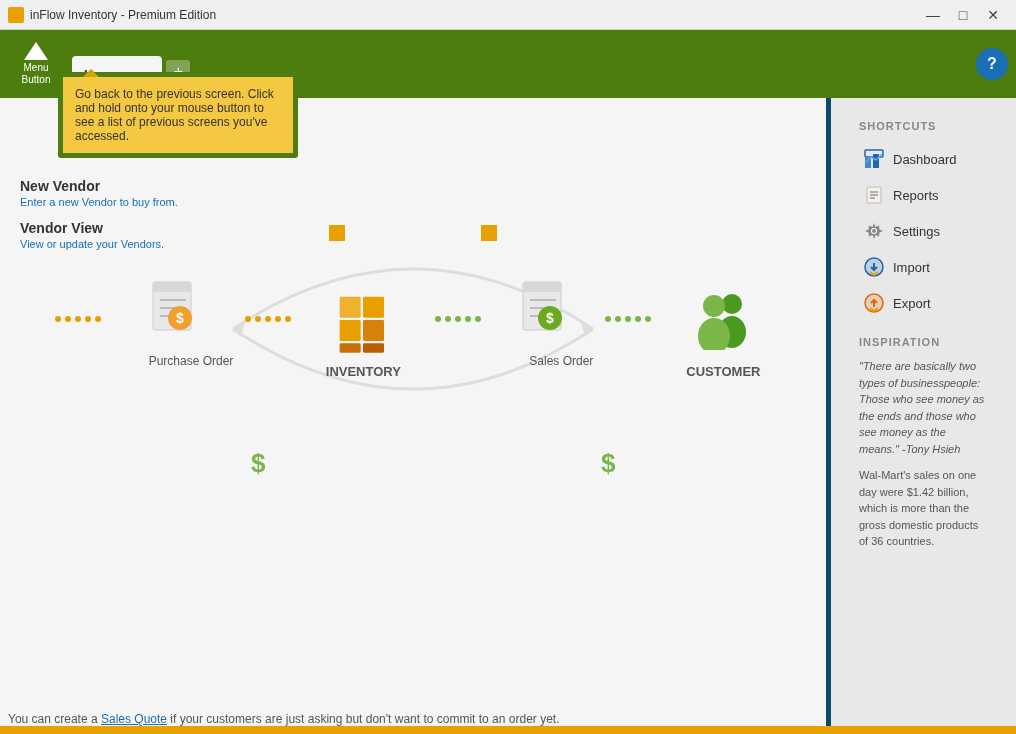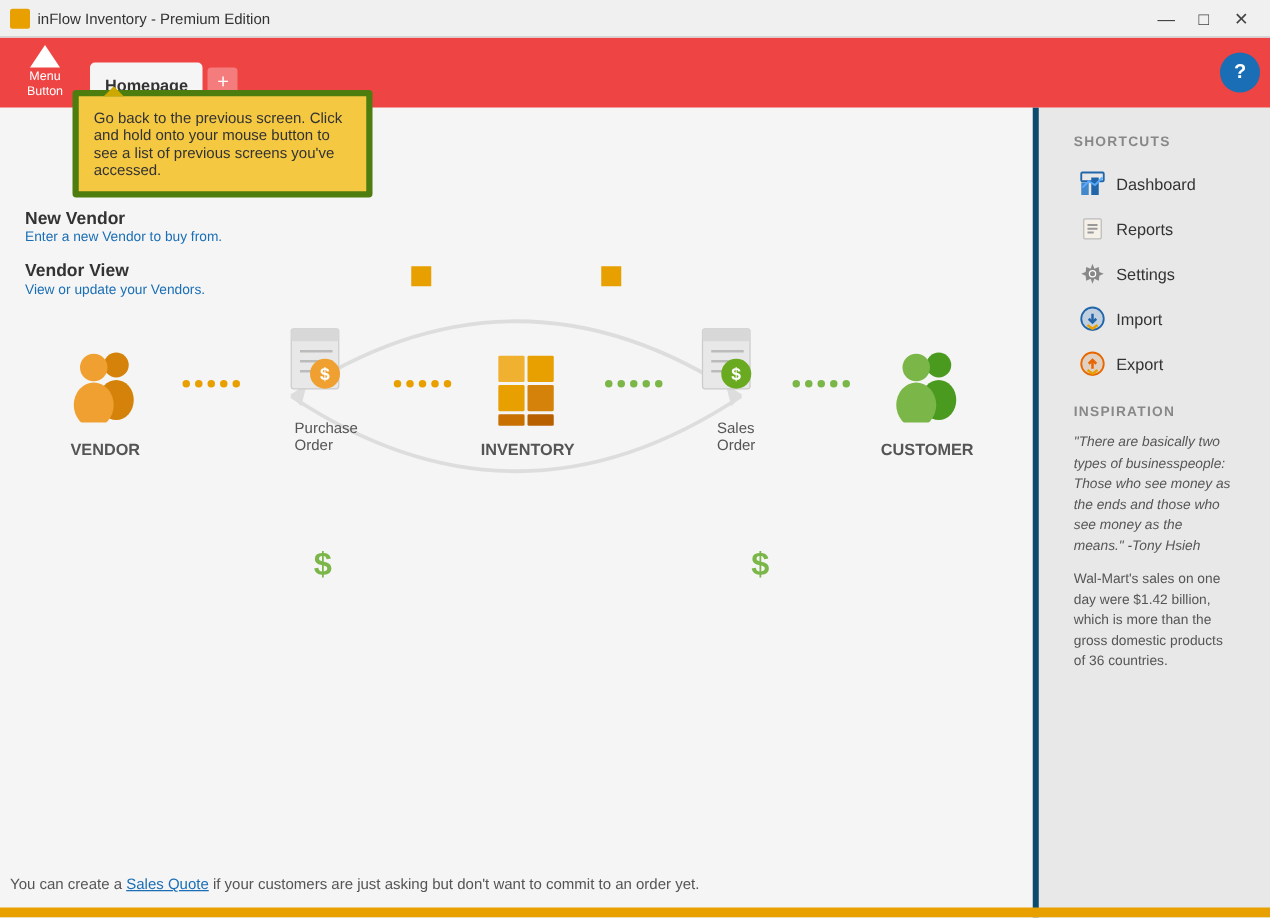--- a/index.html
+++ b/index.html
@@ -12,21 +12,21 @@
       padding: 0 8px; border-bottom: 1px solid #ccc;
       position: relative; z-index: 100;
     }
     #titlebar-left { display: flex; align-items: center; gap: 6px; font-size: 12px; color: #333; }
     #titlebar-logo { width: 16px; height: 16px; background: #e8a000; border-radius: 2px; }
     #titlebar-controls { display: flex; gap: 0; }
     .title-btn { width: 30px; height: 30px; background: none; border: none; cursor: pointer; font-size: 14px; display: flex; align-items: center; justify-content: center; color: #444; }
 
     
     #toolbar {
-      width: 100%; height: 56px; background: #ef4444;
+      width: 100%; height: 68px; background: #4d7c0f;
       display: flex; align-items: center; padding: 0 8px; gap: 4px;
       position: relative; z-index: 99;
     }
     .toolbar-btn {
       display: flex; flex-direction: column; align-items: center; justify-content: center;
       width: 56px; height: 50px; background: none; border: none; cursor: pointer;
       color: white; font-size: 10px; gap: 2px;
     }
     .toolbar-btn .arrow-up {
       width: 0; height: 0;
@@ -224,33 +224,20 @@
 
           <polygon points="100,140 112,132 108,148" fill="#ddd"></polygon>
 
           <rect x="196" y="36" width="16" height="16" fill="#e8a000"></rect>
           <rect x="348" y="36" width="16" height="16" fill="#e8a000"></rect>
         </svg>
       </div>
 
       <div class="flow-nodes" style="position:relative;z-index:10;">
 
-        <div class="flow-node" style="margin-right:0;">
-          <div class="node-icon">
-            <svg class="people-svg" viewBox="0 0 70 60" xmlns="http://www.w3.org/2000/svg">
-
-              <circle cx="44" cy="14" r="10" fill="#d4820a"></circle>
-              <ellipse cx="44" cy="42" rx="14" ry="16" fill="#d4820a"></ellipse>
-
-              <circle cx="26" cy="16" r="11" fill="#f0a030"></circle>
-              <ellipse cx="26" cy="46" rx="16" ry="18" fill="#f0a030"></ellipse>
-            </svg>
-          </div>
-          <span class="node-label">VENDOR</span>
-        </div>
 
         <div class="connector" style="width:70px;margin-top:-20px;">
           <div class="dots">
             <div class="dot dot-orange"></div>
             <div class="dot dot-orange"></div>
             <div class="dot dot-orange"></div>
             <div class="dot dot-orange"></div>
             <div class="dot dot-orange"></div>
           </div>
         </div>

